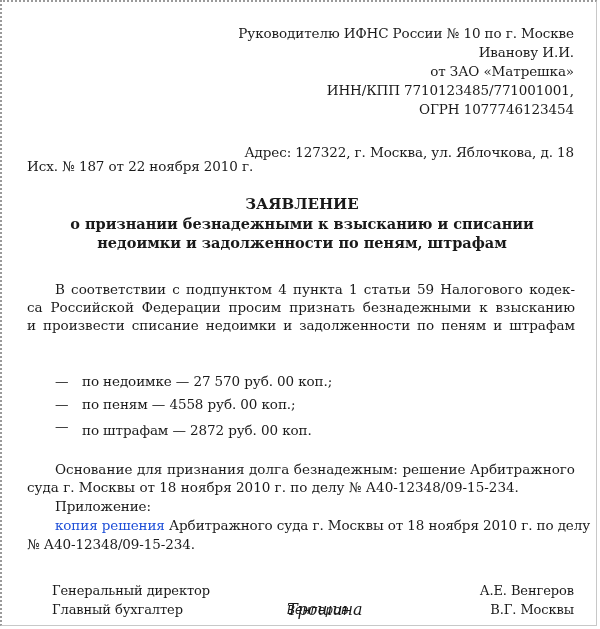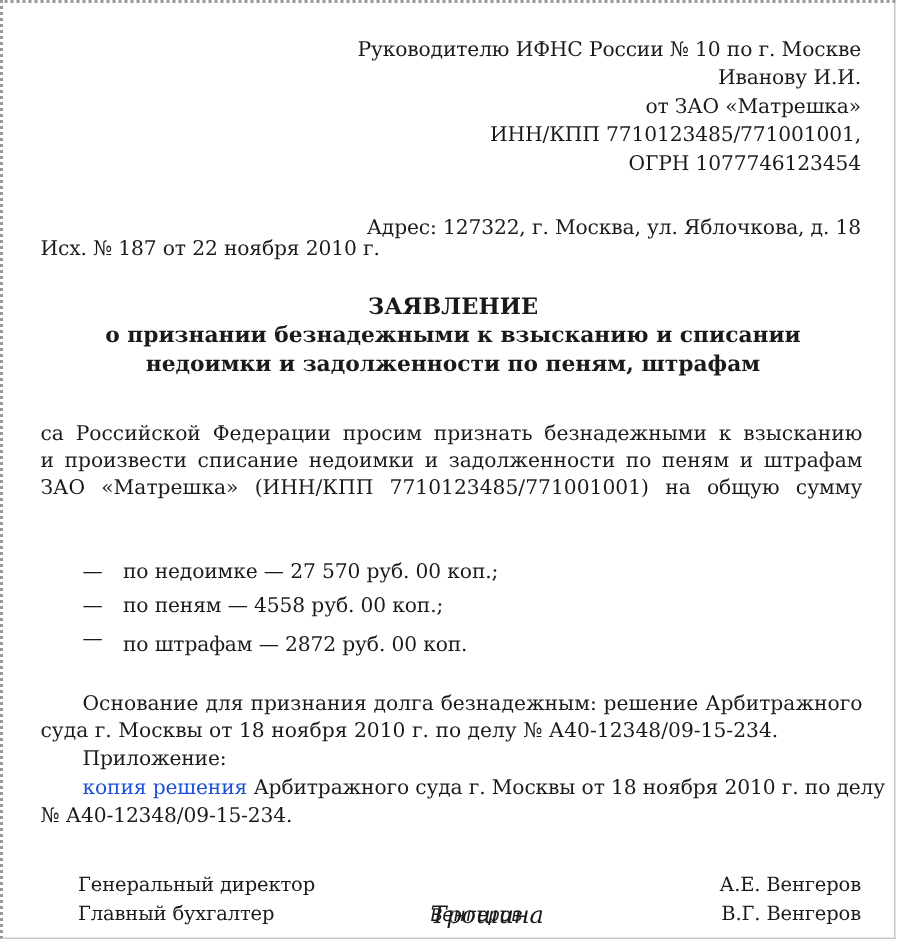--- a/index.html
+++ b/index.html
@@ -39,23 +39,23 @@
   <div class="t r" style="top:98px;">ОГРН 1077746123454</div>
   <div class="t r" style="top:117px;margin-top:24px;">Адрес: 127322, г. Москва, ул. Яблочкова, д. 18</div>
 
   <div class="t" style="left:25px; top:155px;">Исх. № 187 от 22 ноября 2010 г.</div>
 
   <div class="title" style="top:193px; font-size:15px;">ЗАЯВЛЕНИЕ</div>
   <div class="title" style="top:212px;">о признании безнадежными к взысканию и списании</div>
   <div class="title" style="top:231px;">недоимки и задолженности по пеням, штрафам</div>
 
   <div class="just" style="top:278px;">
+    <span class="line" style="padding-left:28px;">В соответствии с подпунктом 4 пункта 1 статьи 59 Налогового кодек-</span>
     <span class="line">са Российской Федерации просим признать безнадежными к взысканию</span>
     <span class="line">и произвести списание недоимки и задолженности по пеням и штрафам</span>
-    <span class="line">ЗАО «Матрешка» (ИНН/КПП 7710123485/771001001) на общую сумму</span>
   </div>
 
   <div class="t" style="left:53px; top:370px;">—</div>
   <div class="t" style="left:80px; top:370px;">по недоимке — 27 570 руб. 00 коп.;</div>
   <div class="t" style="left:53px; top:393px;">—</div>
   <div class="t" style="left:80px; top:393px;">по пеням — 4558 руб. 00 коп.;</div>
   <div class="t" style="left:53px; top:415px;">—</div>
   <div class="t" style="left:80px; top:419px;">по штрафам — 2872 руб. 00 коп.</div>
 
   <div class="just" style="top:458px;">
@@ -68,15 +68,15 @@
     <span class="link">копия решения</span><span> Арбитражного суда г. Москвы от 18 ноября 2010 г. по делу</span>
   </div>
   <div class="t" style="left:25px; top:533px;">№ А40-12348/09-15-234.</div>
 
   <div class="t" style="left:50px; top:580px; font-size:13px;">Генеральный директор</div>
   <div class="t ital" style="left:285px; top:600px; font-size:13px;font-family:Liberation Mono, monospace;">Венгеров</div>
   <div class="t" style="left:50px; top:599px; font-size:13px;">Главный бухгалтер</div>
 
   <div class="t r" style="top:580px; font-size:13px;">А.Е. Венгеров</div>
   <div class="t ital" style="left:285px; top:599px; font-size:16px;">Трошина</div>
-  <div class="t r" style="top:599px; font-size:13px;">В.Г. Венгеров</div>
+  <div class="t r" style="top:599px; font-size:13px;">В.Г. Москвы</div>
 
 </div>
 
 </body></html>

